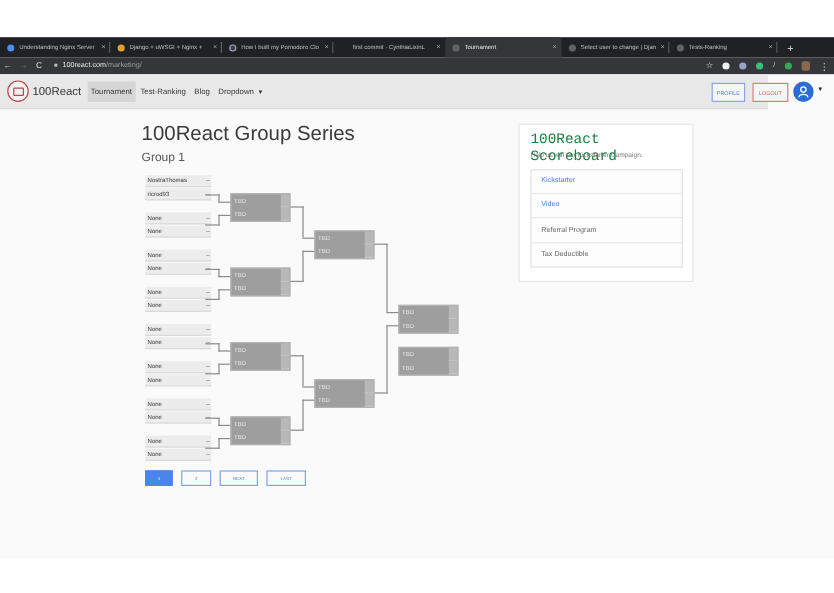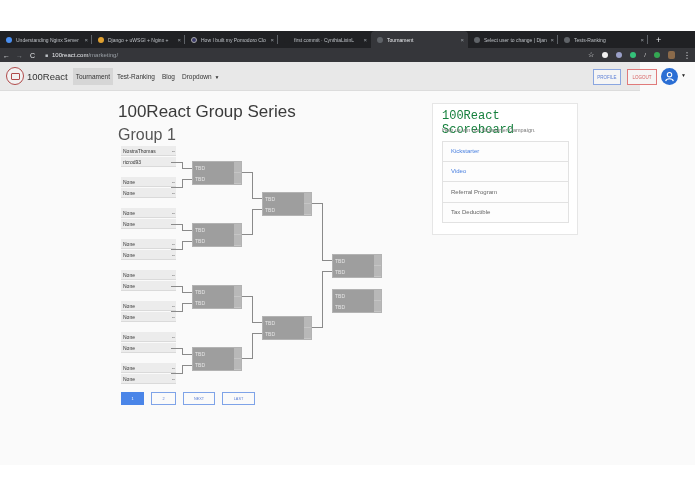--- a/index.html
+++ b/index.html
@@ -28,21 +28,21 @@
   .brand { font-size: 9.5px; color: #333; margin-left: 3px; margin-right: 5px; }
   .nav-link { font-size: 6.5px; color: #333; padding: 5px 3px; margin-right: 1px; }
   .nav-link.active { background: #d6d6d6; }
   .caret { font-size: 5px; margin-left: 3px; }
   .btn-outline { position: absolute; top: 7px; height: 16px; font-size: 4.5px; display: flex; align-items: center; justify-content: center; background: #f5f5f5; }
   .btn-profile { left: 593px; width: 28px; border: 1px solid #8aa6e0; color: #5b7fd6; }
   .btn-logout { left: 627px; width: 30px; border: 1px solid #e07a7a; color: #d65b5b; }
   .avatar { position: absolute; left: 661px; top: 6px; width: 17px; height: 17px; border-radius: 50%; background: #2a6ed4; display: flex; align-items: center; justify-content: center; }
   .avatar-caret { position: absolute; left: 681px; top: 10px; font-size: 5px; color: #222; }
   .title { position: absolute; left: 118px; top: 40px; font-size: 17px; color: #3a3a3a; }
-  .subtitle { position: absolute; left: 118px; top: 64px; font-size: 16px; color: #555; }
+  .subtitle { position: absolute; left: 118px; top: 64px; font-size: 10px; color: #555; }
   .seed { position: absolute; width: 55px; height: 10px; background: #ececec; font-size: 5px; color: #333; display: flex; align-items: center; padding-left: 2px; border-bottom: 1px solid #dadada; }
   .seed .sc { position: absolute; right: 1px; color: #555; }
   .match { position: absolute; width: 50px; height: 24px; background: #9e9e9e; border: 1px solid #b3b3b3; }
   .match .row { height: 11px; font-size: 5px; color: #e6e6e6; display: flex; align-items: center; padding-left: 2px; position: relative; }
   .match .row .s { position: absolute; right: 0; top: 0; width: 7px; height: 11px; background: #b8b8b8; border-bottom: 1px solid #c5c5c5; }
   .line { position: absolute; background: #8a8a8a; }
   .card { position: absolute; left: 432px; top: 41px; width: 146px; height: 132px; background: #ffffff; border: 1px solid #e6e6e6; }
   .card-title { position: absolute; left: 9px; top: 5px; font-size: 12px; color: #15803d; font-family: Liberation Mono, monospace; }
   .card-sub { position: absolute; left: 9px; top: 23px; font-size: 5.5px; color: #777; }
   .list { position: absolute; left: 9px; top: 37px; width: 127px; }

